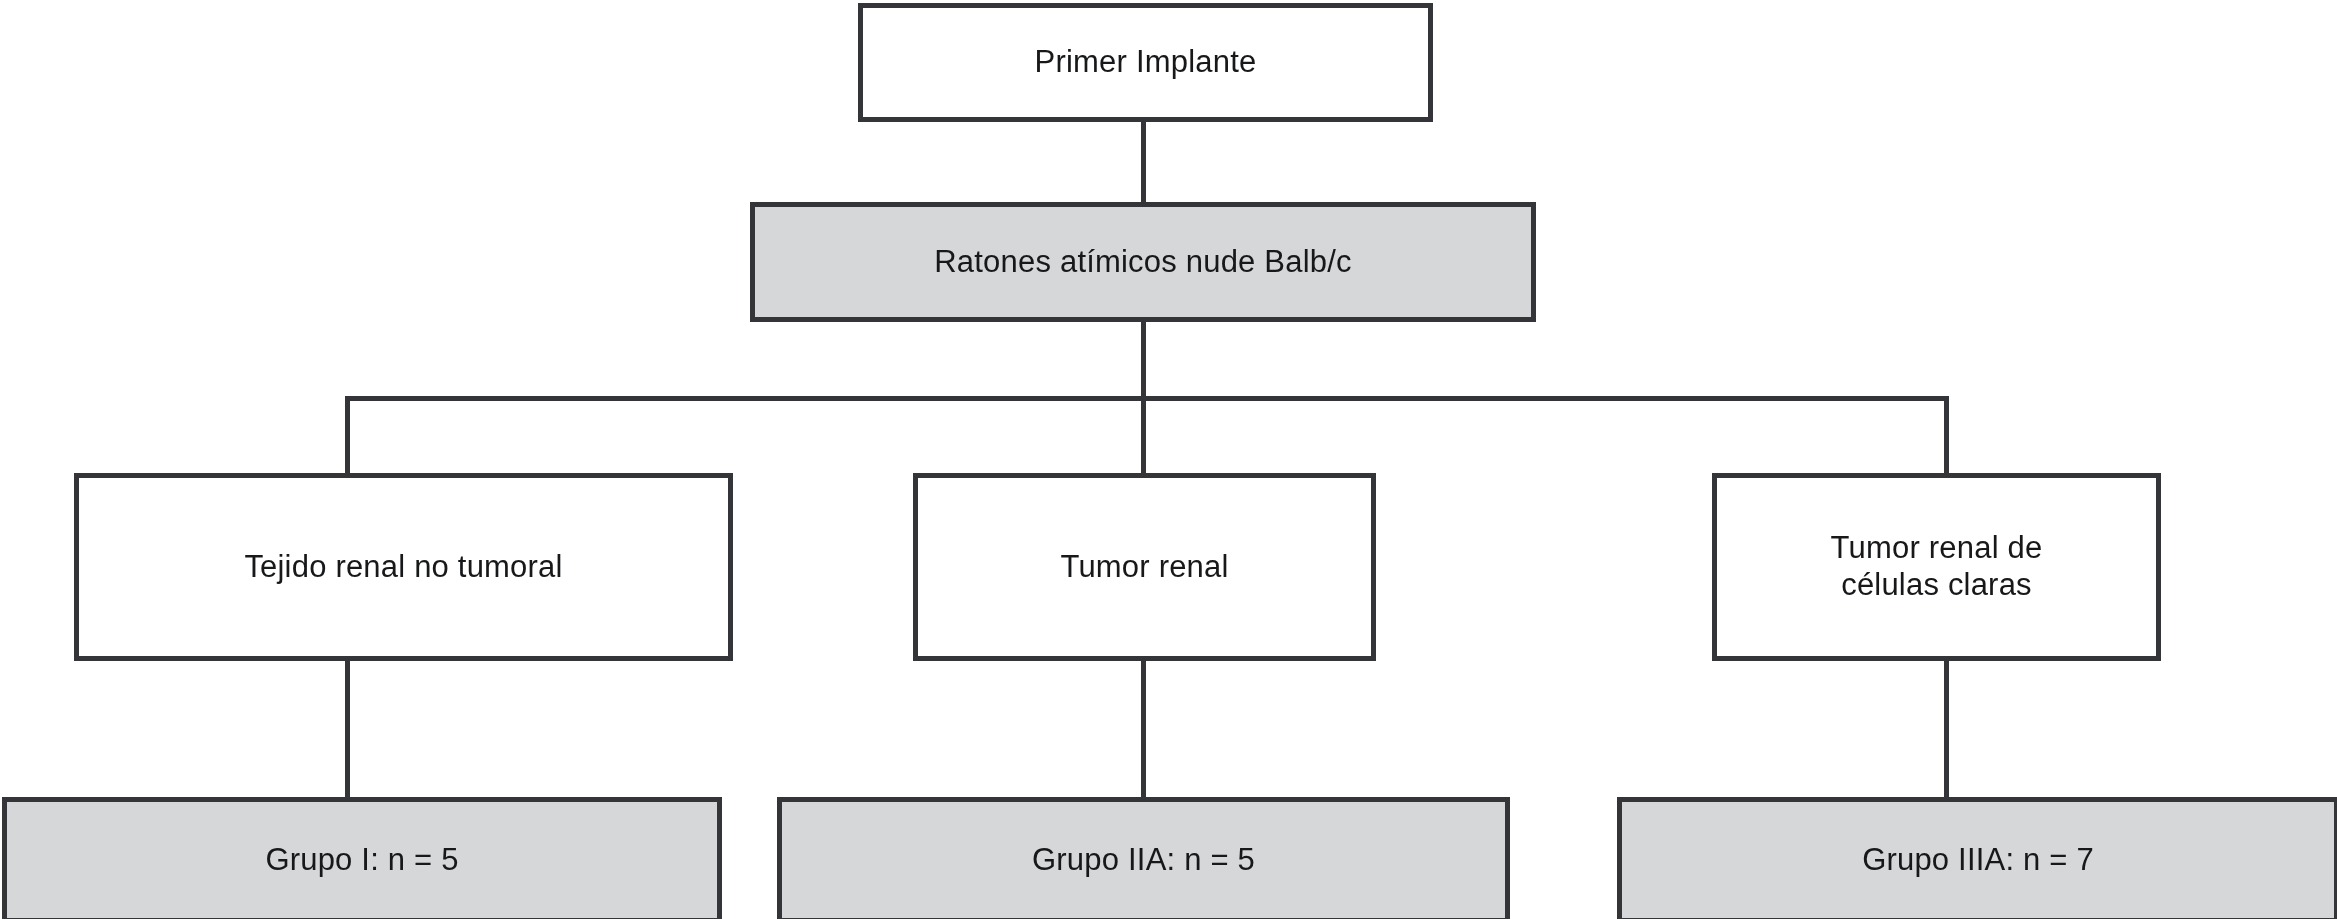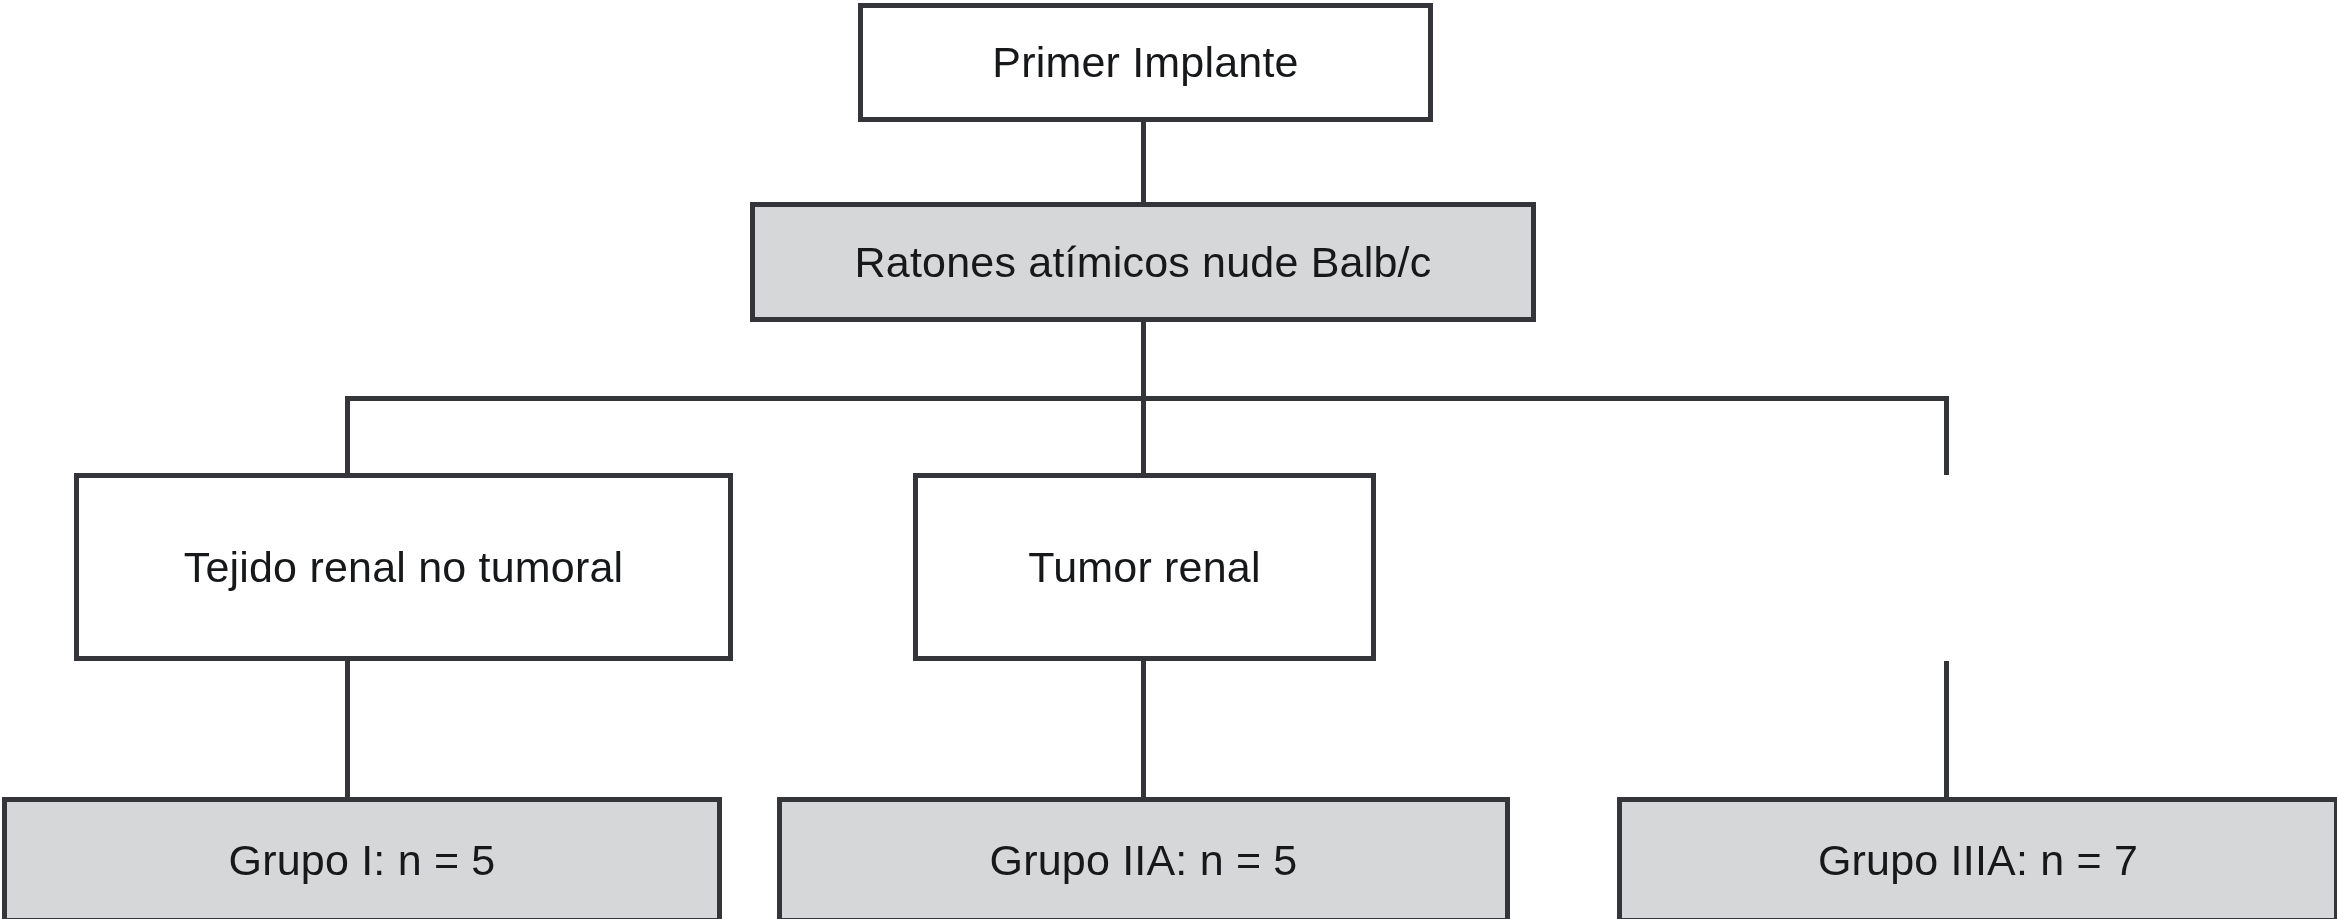--- a/index.html
+++ b/index.html
@@ -19,21 +19,21 @@
   }
   .node {
     position: absolute;
     box-sizing: border-box;
     border: 5px solid #333538;
     display: flex;
     align-items: center;
     justify-content: center;
     text-align: center;
     color: #16181a;
-    font-size: 43px;
+    font-size: 31px;
     line-height: 1.18;
     letter-spacing: 0.2px;
     z-index: 3;
   }
   .node.white { background: #ffffff; }
   .node.gray  { background: #d5d7d8; }
   .node .label { display: block; padding: 0 14px; }
 
   .edge {
     position: absolute;
@@ -69,20 +69,26 @@
   <div class="node white" style="left:32px; top:473px; width:659px; height:188px;margin-left:42px;">
     <span class="label">Tejido renal no tumoral</span>
   </div>
 
   <div class="node white" style="left:913px; top:473px; width:463px; height:188px;">
     <span class="label">
       <span>Tumor renal</span><br>
     </span>
   </div>
 
+  <div class="node white" style="left:1712px; top:473px; width:449px; height:188px;">
+    <span class="label">
+      <span>Tumor renal de</span><br>
+      <span>células claras</span>
+    </span>
+  </div>
 
   <div class="edge v" style="left:345px; top:661px; height:138px;"></div>
   <div class="edge v" style="left:1141px; top:661px; height:138px;"></div>
   <div class="edge v" style="left:1944px; top:661px; height:138px;"></div>
 
   <div class="node gray" style="left:2px; top:797px; width:720px; height:126px;">
     <span class="label">Grupo I: n = 5</span>
   </div>
 
   <div class="node gray" style="left:777px; top:797px; width:733px; height:126px;">

